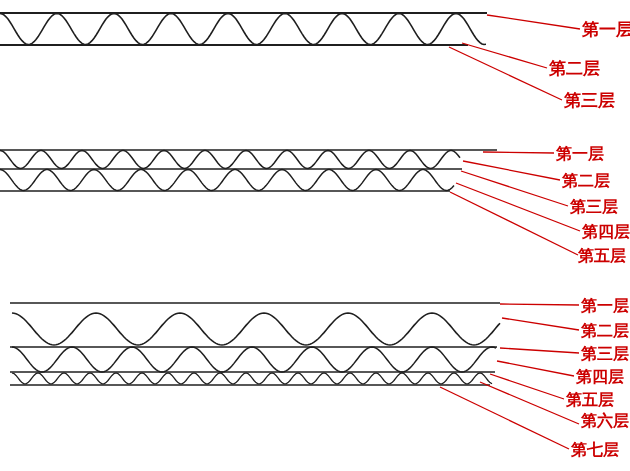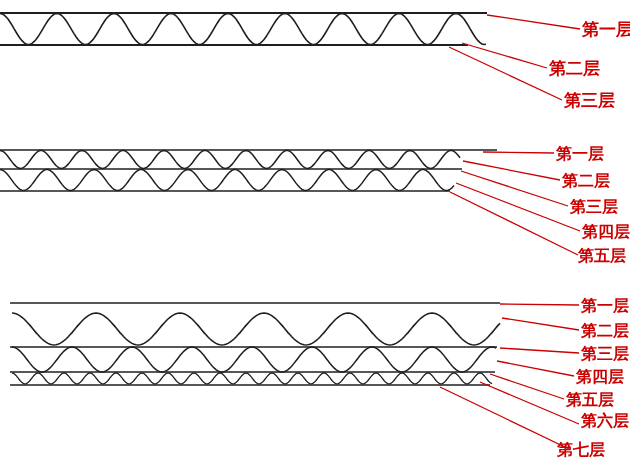--- a/index.html
+++ b/index.html
@@ -83,15 +83,15 @@
   <div class="layer-label lbl-md" style="left:570px;top:198px;">第三层</div>
   <div class="layer-label lbl-md" style="left:582px;top:223px;">第四层</div>
   <div class="layer-label lbl-md" style="left:578px;top:247px;">第五层</div>
 
   <div class="layer-label lbl-md" style="left:581px;top:297px;">第一层</div>
   <div class="layer-label lbl-md" style="left:581px;top:322px;">第二层</div>
   <div class="layer-label lbl-md" style="left:581px;top:345px;">第三层</div>
   <div class="layer-label lbl-md" style="left:576px;top:368px;">第四层</div>
   <div class="layer-label lbl-md" style="left:566px;top:391px;">第五层</div>
   <div class="layer-label lbl-md" style="left:581px;top:412px;">第六层</div>
-  <div class="layer-label lbl-md" style="left:557px;top:441px;">第七层</div>
+  <div class="layer-label lbl-md" style="left:571px;top:441px;">第七层</div>
 
 </div>
 
 </body></html>

